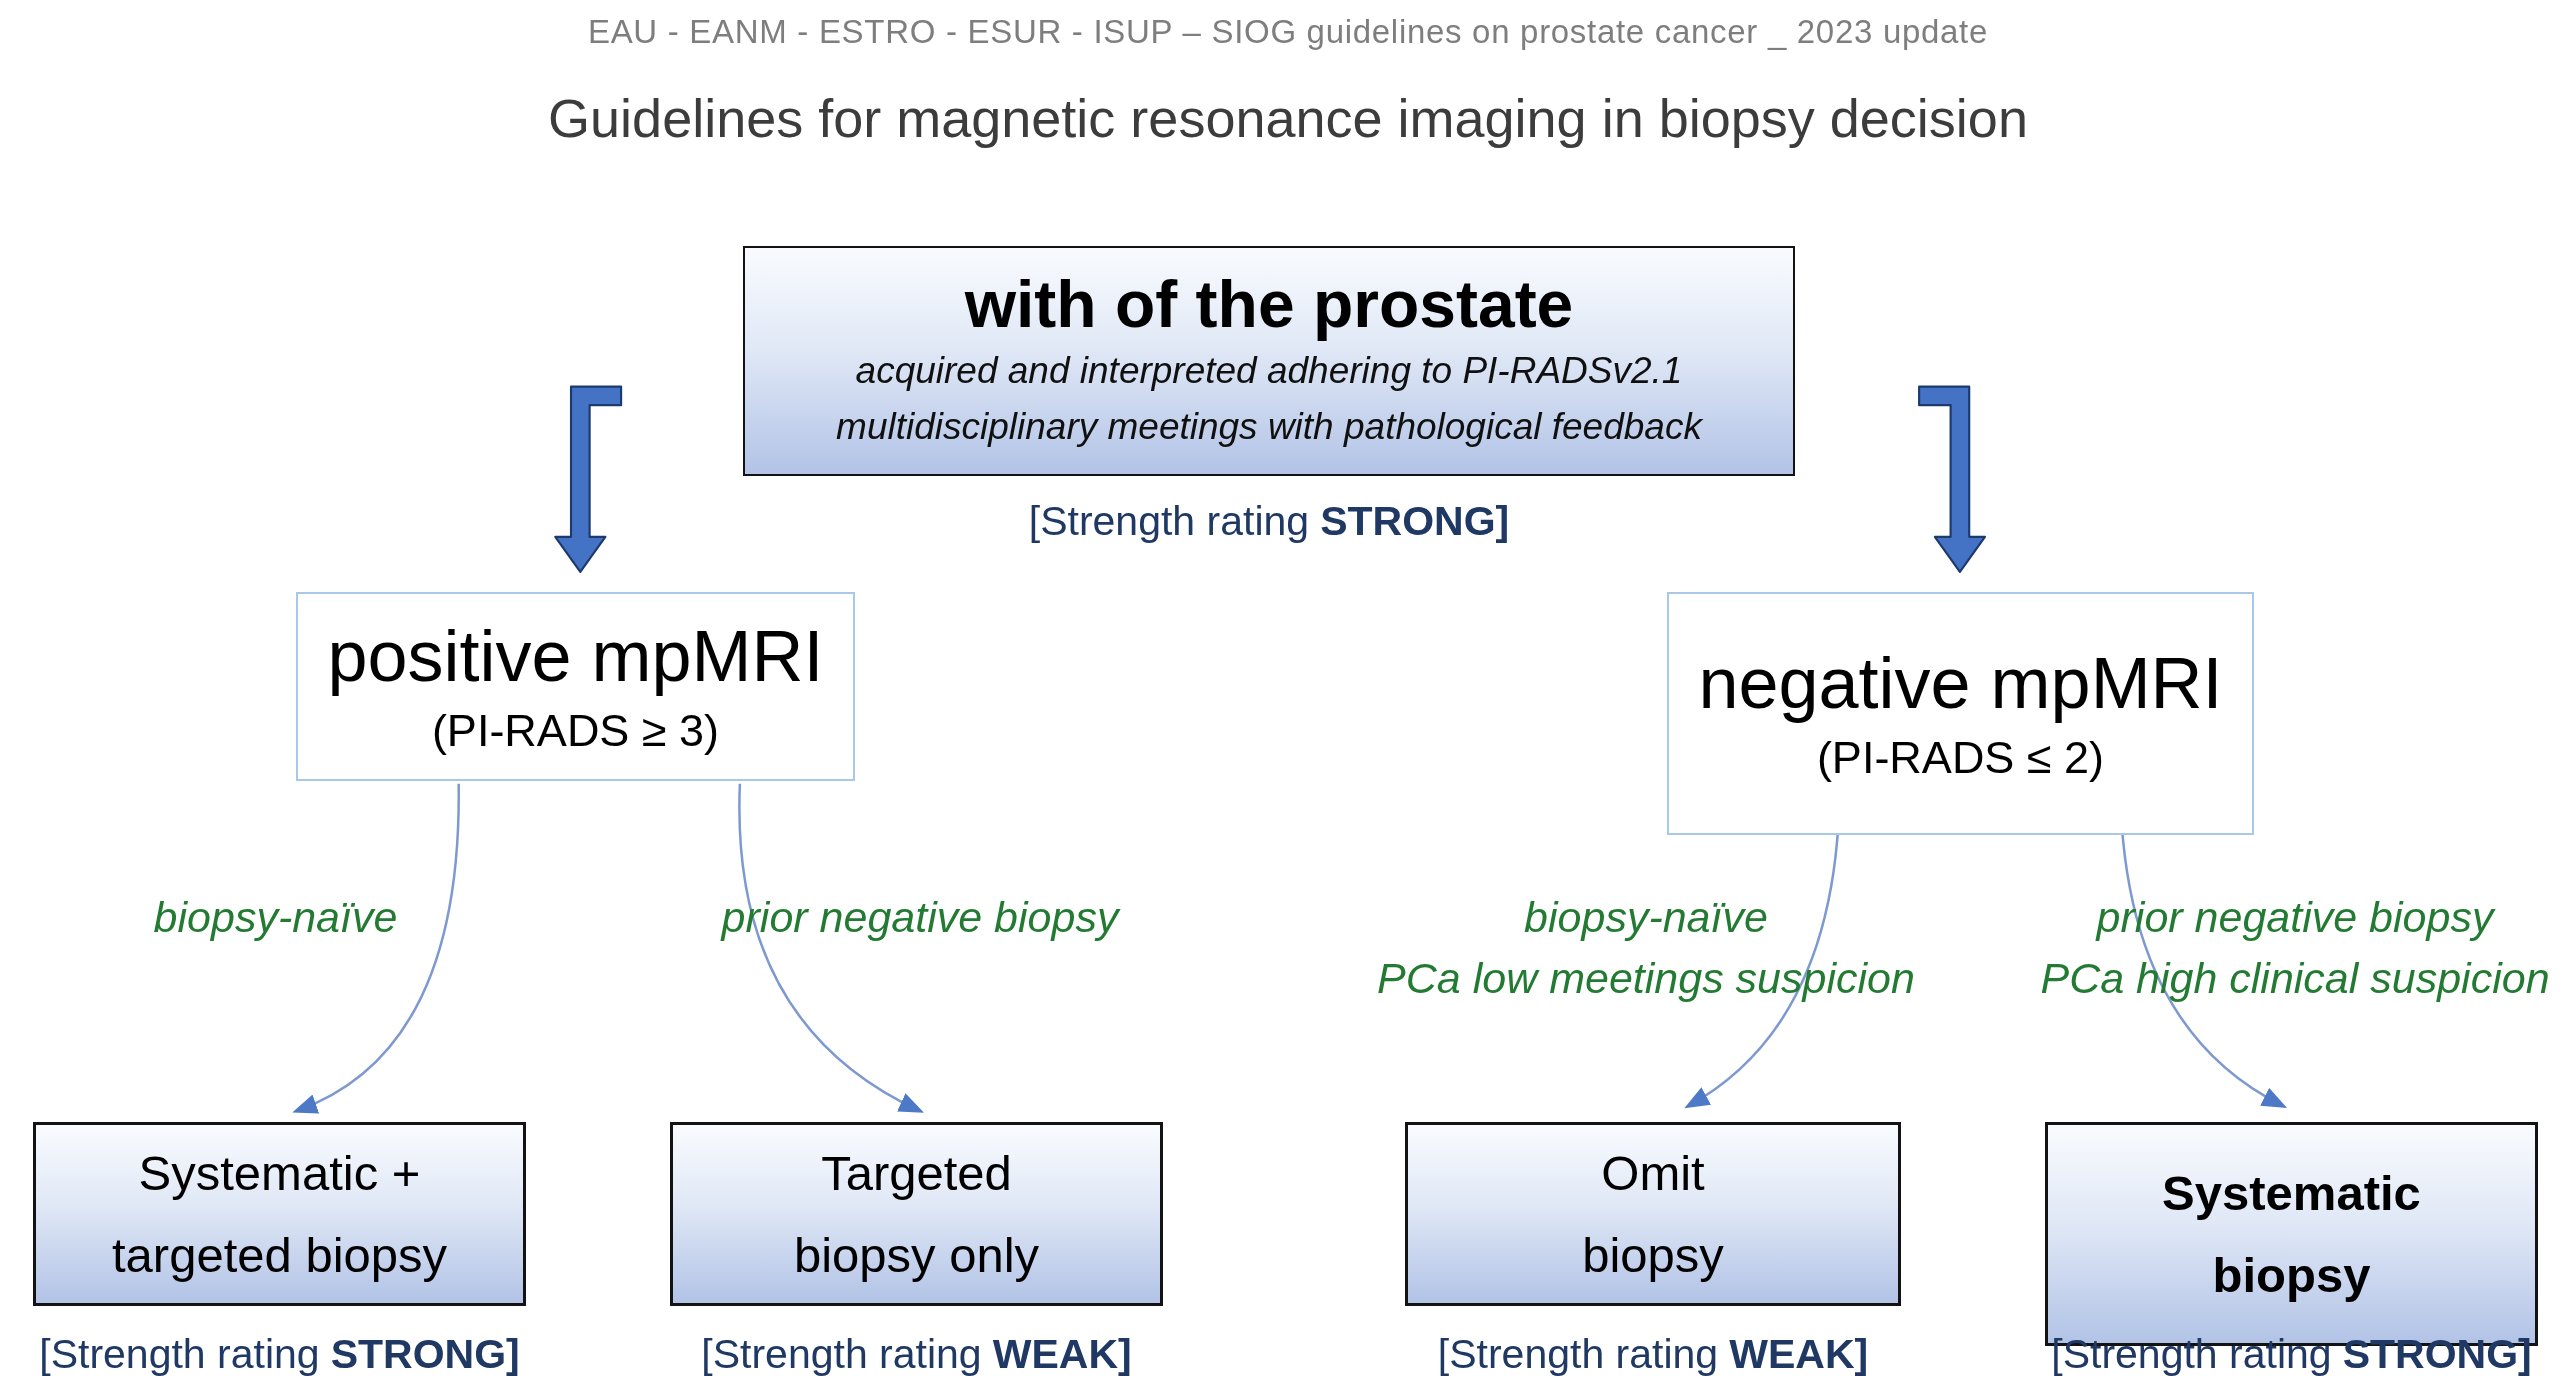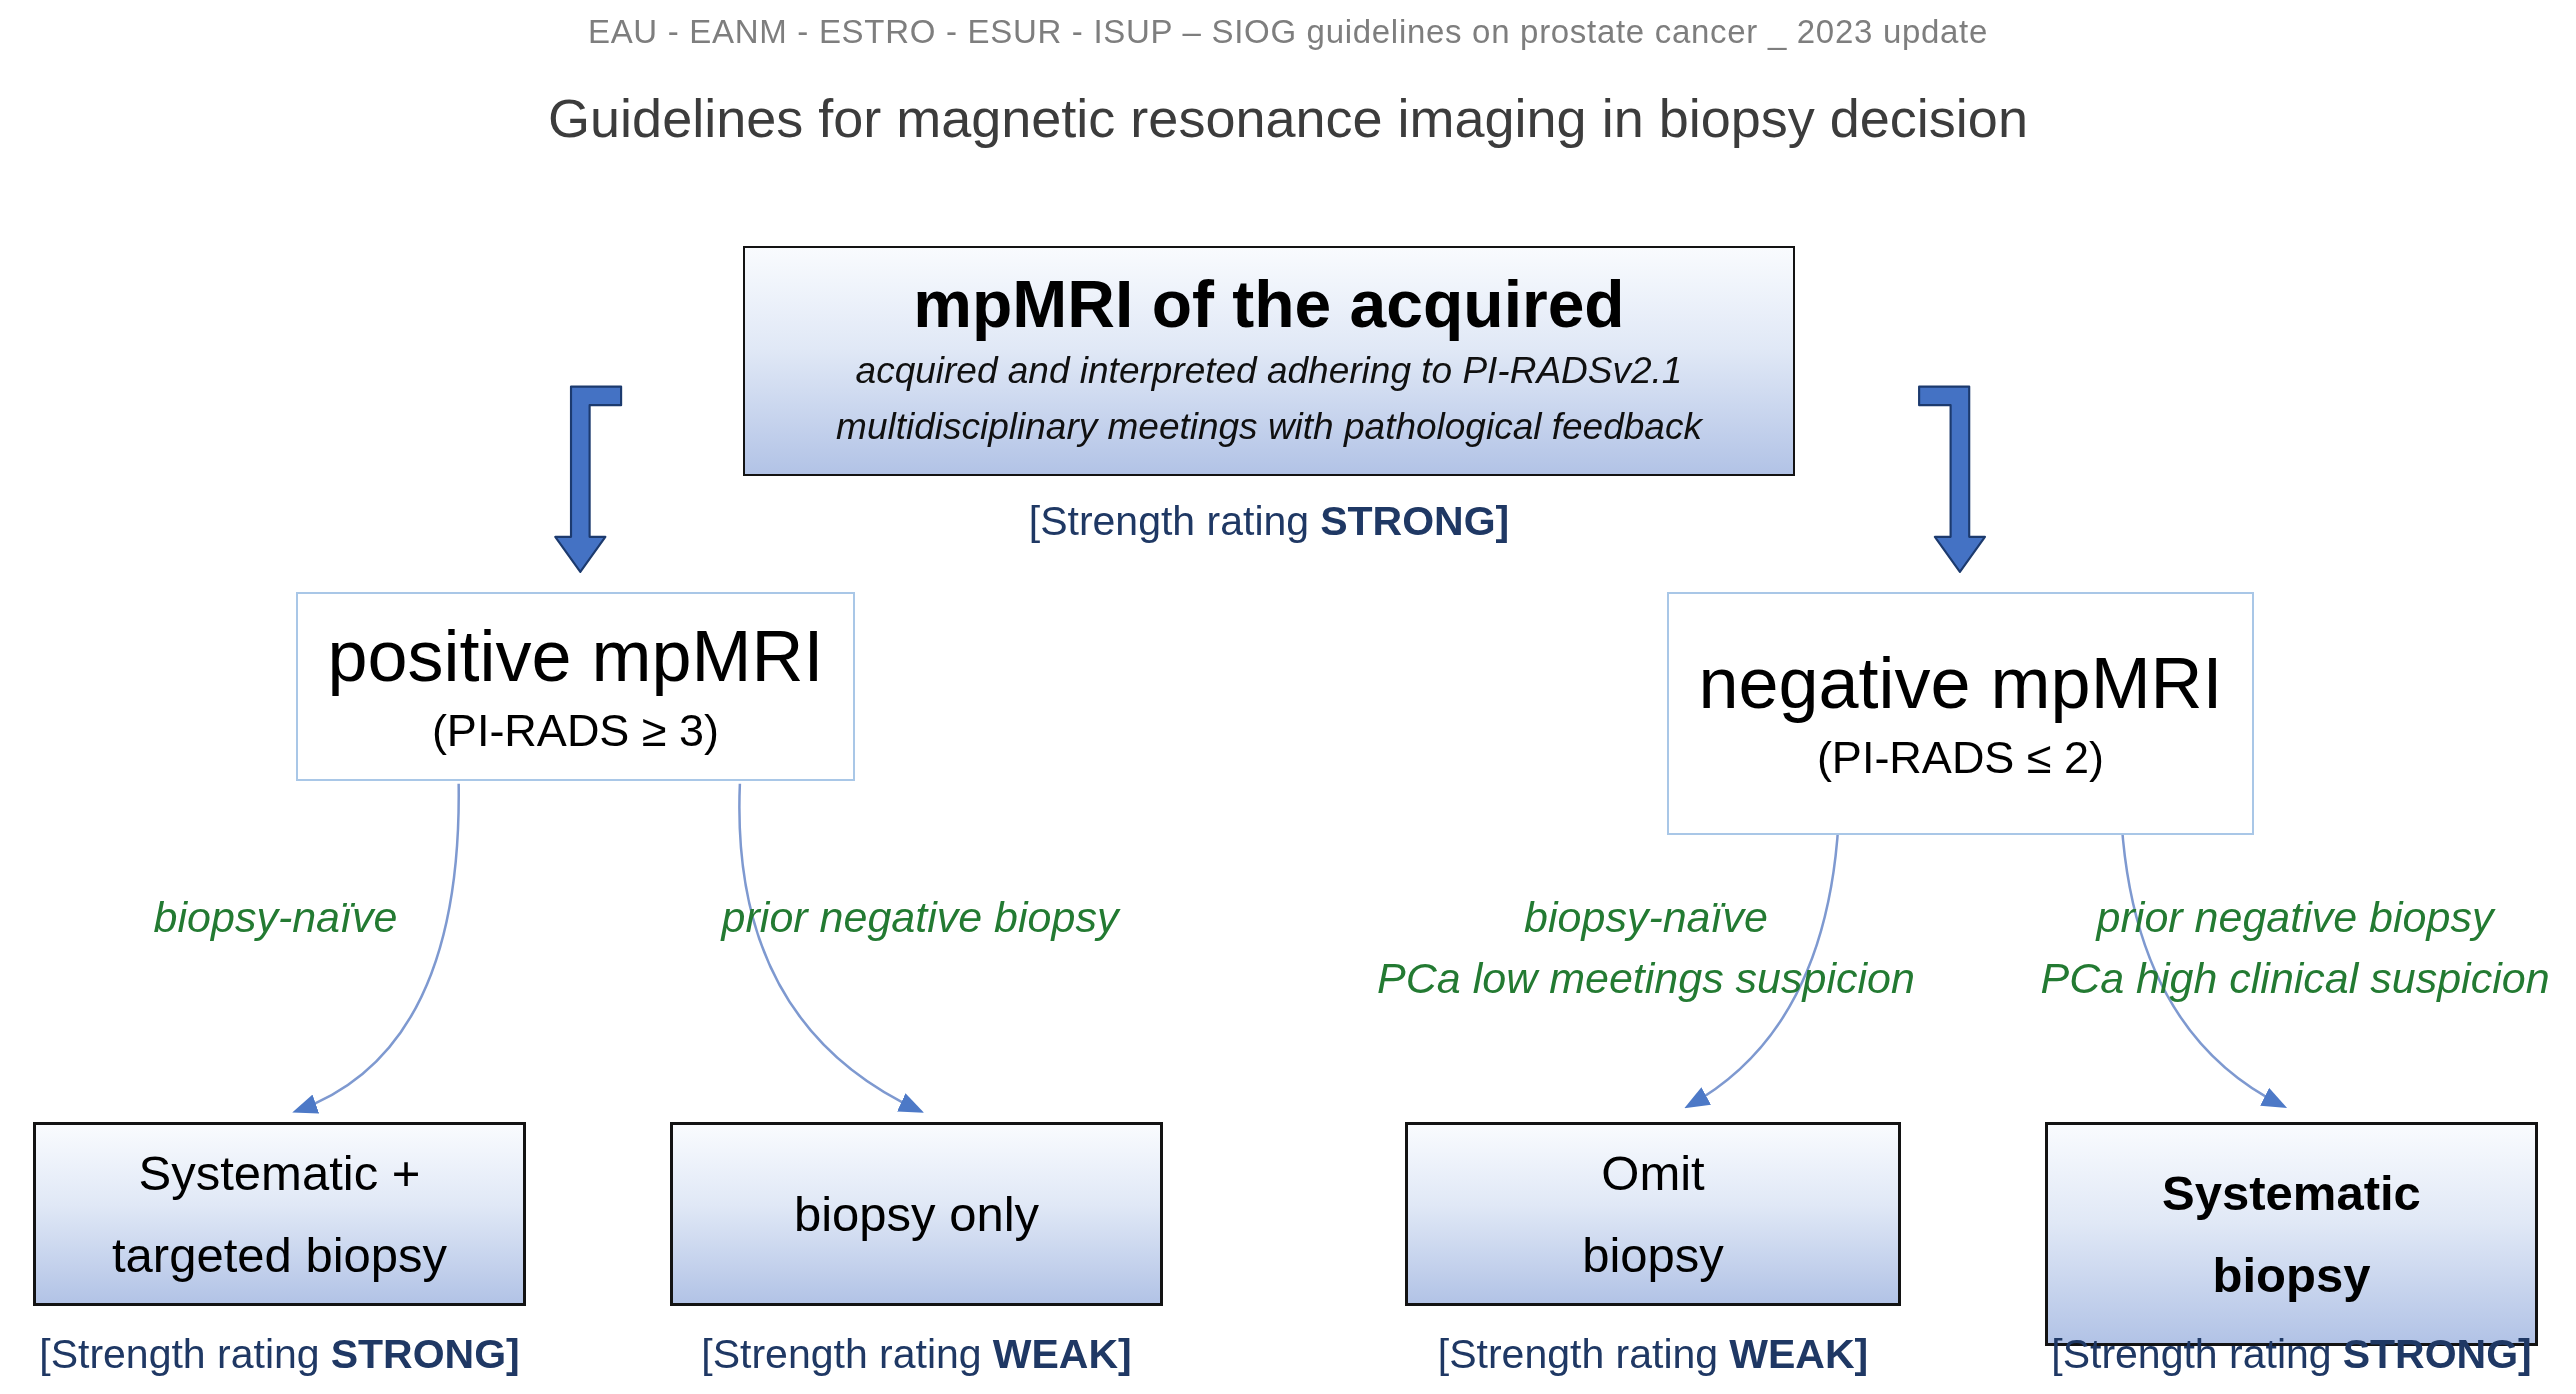--- a/index.html
+++ b/index.html
@@ -41,21 +41,21 @@
     <path d="M641,1095 Q646,1470 415,1552" fill="none" stroke="#7E99D0" stroke-width="3.5" marker-end="url(#ah)"></path>
     <path d="M1034,1095 Q1020,1430 1285,1552" fill="none" stroke="#7E99D0" stroke-width="3.5" marker-end="url(#ah)"></path>
     <path d="M2571,1100 Q2568,1430 2360,1545" fill="none" stroke="#7E99D0" stroke-width="3.5" marker-end="url(#ah)"></path>
     <path d="M2963,1100 Q2968,1435 3190,1545" fill="none" stroke="#7E99D0" stroke-width="3.5" marker-end="url(#ah)"></path>
   </svg>
 
   <div class="abs attrib">EAU - EANM - ESTRO - ESUR - ISUP – SIOG guidelines on prostate cancer _ 2023 update</div>
   <div class="abs title">Guidelines for magnetic resonance imaging in biopsy decision</div>
 
   <div class="abs gbox root-box">
-    <div class="root-title">mpMRI of the acquired</div>
+    <div class="root-title">with of the prostate</div>
     <div class="root-sub">acquired and interpreted adhering to PI-RADSv2.1</div>
     <div class="root-sub">multidisciplinary meetings with pathological feedback</div>
   </div>
   <div class="abs strength" style="left:743px;top:498px;width:1052px;">
     <span>[Strength rating</span><span class="bold sp">STRONG</span><span class="bold">]</span>
   </div>
 
   <div class="abs branch-box" style="left:296px;top:592px;width:559px;height:189px;">
     <div class="branch-title">positive mpMRI</div>
     <div class="branch-sub">(PI-RADS ≥ 3)</div>
@@ -80,20 +80,21 @@
   <div class="abs condition" style="left:2009px;top:887px;width:572px;">
     <div>prior negative biopsy</div>
     <div>PCa high clinical suspicion</div>
   </div>
 
   <div class="abs gbox outcome" style="left:33px;top:1122px;width:493px;height:184px;">
     <div class="line">Systematic +</div>
     <div class="line">targeted biopsy</div>
   </div>
   <div class="abs gbox outcome" style="left:670px;top:1122px;width:493px;height:184px;">
+    <div class="line">Targeted</div>
     <div class="line">biopsy only</div>
   </div>
   <div class="abs gbox outcome" style="left:1405px;top:1122px;width:496px;height:184px;">
     <div class="line">Omit</div>
     <div class="line">biopsy</div>
   </div>
   <div class="abs gbox outcome" style="left:2045px;top:1122px;width:493px;height:224px;font-weight:bold;">
     <div class="line">Systematic</div>
     <div class="line">biopsy</div>
   </div>

